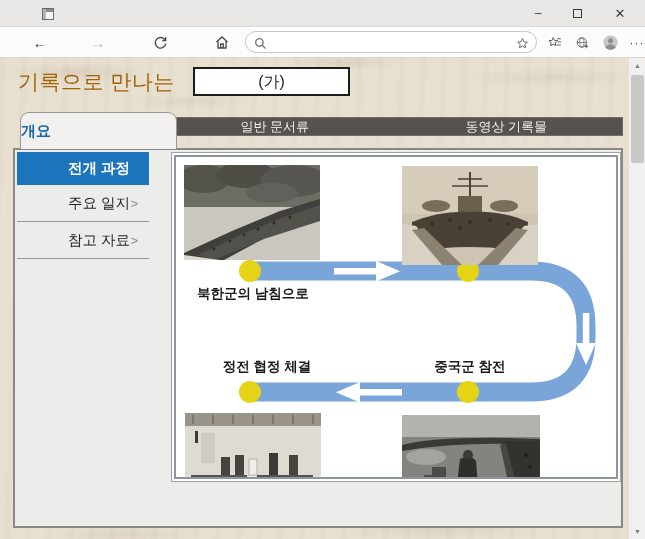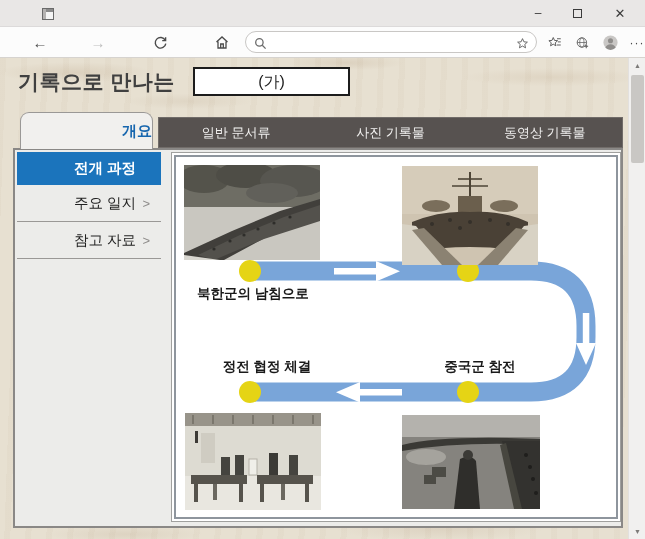--- a/index.html
+++ b/index.html
@@ -46,55 +46,55 @@
       radial-gradient(ellipse 120px 14px at 20% 99%, rgba(150,120,85,.12), transparent 65%),
       repeating-linear-gradient(92deg, rgba(155,125,88,.045) 0 6px, rgba(255,255,255,0) 6px 21px);
   }
 
   .vscroll { position:absolute; left:628px; top:58px; width:17px; height:481px; background:#f1f0ef; border-left:1px solid #e2e0de; }
   .vs-arrow { position:absolute; left:0; width:17px; height:15px; text-align:center; font-size:7px; color:#7d7b79; line-height:15px; }
   .vs-up { top:0; }
   .vs-down { bottom:0; }
   .vs-thumb { position:absolute; left:2px; top:17px; width:13px; height:88px; background:#c9c7c4; border-radius:2px; }
 
-  .page-title { position:absolute; left:18px; top:68px; font-size:21px; font-weight:bold; color:#404040; letter-spacing:0.5px; }
+  .page-title { position:absolute; left:18px; top:68px; font-size:21px; font-weight:normal; color:#a16207; letter-spacing:0.5px; }
   .blank-box { position:absolute; left:193px; top:67px; width:157px; height:29px; background:#ffffff; border:2px solid #1c1c1c; text-align:center; line-height:25px; font-size:16px; color:#1c1c1c; }
 
   
   .widget { position:absolute; left:13px; top:112px; width:610px; height:416px; }
-  .tab-active { position:absolute; left:7px; top:0; width:133px; height:37px; background:#f1f0ee; border:1px solid #9a9896; border-bottom:none; border-radius:9px 9px 0 0; z-index:3;
-    color:#1766ae; font-weight:bold; font-size:15px; text-align:right; line-height:35px; }
-  .tabbar-dark { position:absolute; left:145px; top:5px; width:465px; height:31px; background:#575250; border:1px solid #716c69; display:flex; z-index:2; }
+  .tab-active { position:absolute; left:7px; top:0; width:157px; height:37px; background:#f1f0ee; border:1px solid #9a9896; border-bottom:none; border-radius:9px 9px 0 0; z-index:3;
+    color:#1766ae; font-weight:bold; font-size:15px; text-align:left; line-height:35px; }
+  .tabbar-dark { position:absolute; left:145px; top:5px; width:465px; height:19px; background:#575250; border:1px solid #716c69; display:flex; z-index:2; }
   .tabbar-dark .dtab { flex:1; color:#f3f2f1; font-size:13px; display:flex; align-items:center; justify-content:center; }
 
   .widget-body { position:absolute; left:0; top:36px; width:610px; height:380px; background:#ececea; border:2px solid #8a8886; z-index:1; }
 
   .sidebar { position:absolute; left:2px; top:2px; width:150px; }
-  .side-item { position:relative; width:144px; text-align:center; font-size:14.5px; color:#222;padding-left:32px; }
+  .side-item { position:relative; width:132px; text-align:center; font-size:14.5px; color:#222;padding-left:32px; }
   .side-sel { height:33px; line-height:33px; background:#1b74bc; color:#ffffff; font-weight:bold; }
   .side-plain { height:37px; line-height:37px; border-bottom:1px solid #9a9896; }
   .side-chev { position:absolute; right:11px; top:0; color:#8f8d8b; font-size:13px; }
 
-  .panel-outer { position:absolute; left:156px; top:2px; width:450px; height:370px; background:#ffffff; border:1px solid #a0a09e; padding:2px; }
+  .panel-outer { position:absolute; left:156px; top:2px; width:450px; height:330px; background:#ffffff; border:1px solid #a0a09e; padding:2px; }
   .panel-inner { position:relative; width:100%; height:100%; border:2px solid #8e959d; background:#ffffff; overflow:hidden; }
 
   .photo { position:absolute; overflow:hidden; }
   .photo svg { display:block; width:100%; height:100%; }
   .ph1 { left:8px;  top:8px;   width:136px; height:95px; }
   .ph2 { left:226px; top:9px;  width:136px; height:99px; }
   .ph3 { left:9px;  top:256px; width:136px; height:97px; }
   .ph4 { left:226px; top:258px; width:138px; height:94px; }
 
   .bandsvg { position:absolute; left:0; top:0; width:440px; height:356px; }
 
   .steplabel { position:absolute; width:150px; text-align:center; font-size:13.5px; font-weight:bold; color:#1a1a1a; line-height:17px; }
   .lb1 { left:2px;  top:128px; }
   .lb2 { left:217px; top:128px; }
   .lb3 { left:16px;  top:201px; }
-  .lb4 { left:229px; top:201px; }
+  .lb4 { left:219px; top:201px; }
 </style>
 </head>
 <body>
 
 <div id="stage">
 
   <div class="titlebar">
     <div class="tab-preview"></div>
     <div class="winctl min">–</div>
     <div class="winctl max"><span class="maxbox"></span></div>
@@ -163,21 +163,20 @@
     <div class="vs-arrow vs-down">▼</div>
   </div>
 
   <div class="page-title">기록으로 만나는</div>
   <div class="blank-box">(가)</div>
 
   <div class="widget">
     <div class="tab-active">개요</div>
     <div class="tabbar-dark">
       <div class="dtab">일반 문서류</div>
-      <div class="dtab">사진 기록물</div>
       <div class="dtab">동영상 기록물</div>
     </div>
 
     <div class="widget-body">
 
       <div class="sidebar">
         <div class="side-item side-sel">전개 과정</div>
         <div class="side-item side-plain">
           <span>주요 일지</span>
           <span class="side-chev">&gt;</span>

